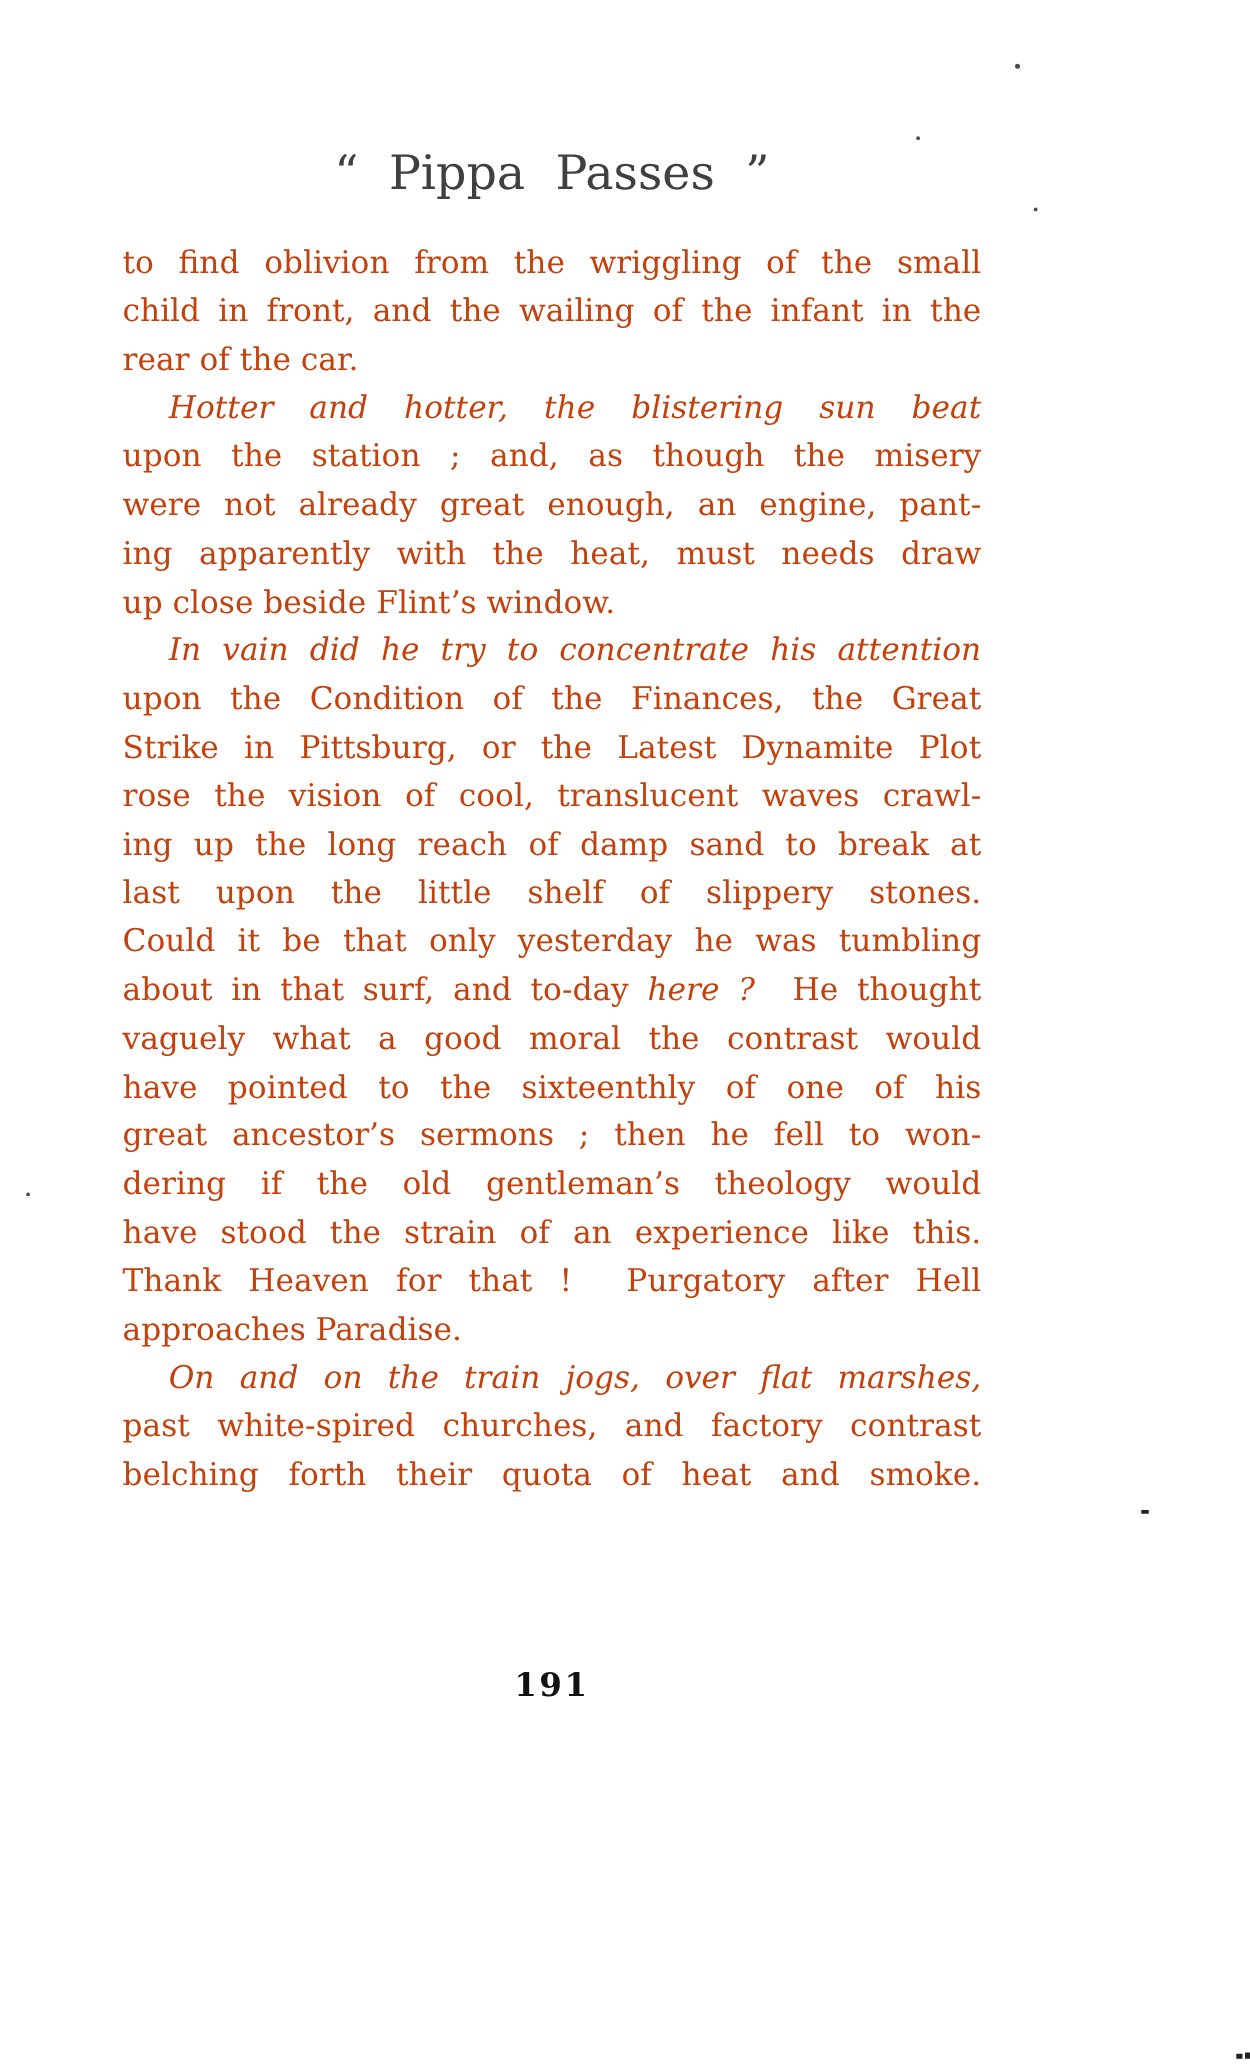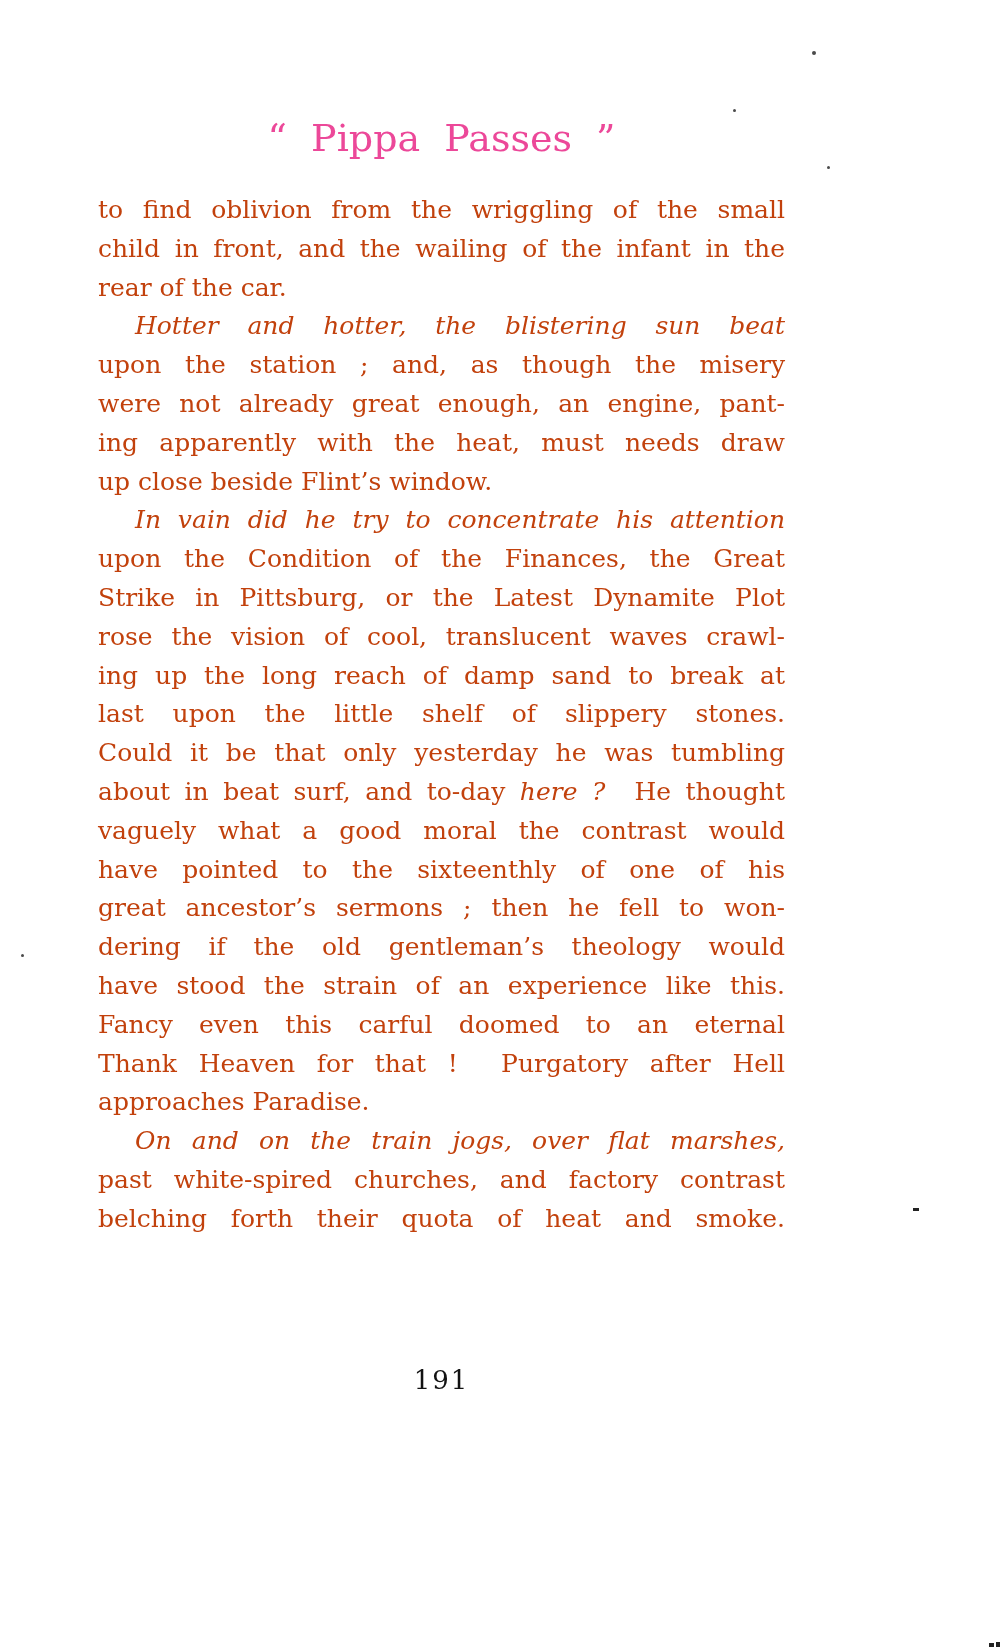--- a/index.html
+++ b/index.html
@@ -17,21 +17,21 @@
   }
   .page-title {
     position: absolute;
     left: 98px;
     top: 110px;
     width: 687px;
     text-align: center;
     font-size: 38px;
     line-height: 56px;
     word-spacing: 0.32em;
-    color: #ec4899;
+    color: #404040;
   }
   .body-text {
     position: absolute;
     left: 98px;
     top: 191px;
     width: 687px;
     font-size: 25px;
     color: #c2410c;
   }
   .line {
@@ -44,25 +44,25 @@
   .line.justify { white-space: normal; }
   .line.lastline {
     text-align: left;
     text-align-last: left;
   }
   .line.indent { padding-left: 37px; font-style: italic; }
   .italic { font-style: italic; }
   .page-number {
     position: absolute;
     left: 98px;
-    top: 1365px;
+    top: 1334px;
     width: 687px;
     text-align: center;
     font-size: 26px;
-    font-weight: 400;
+    font-weight: 700;
     letter-spacing: 2px;
     color: #121212;
   }
   .speck {
     position: absolute;
     background: #4a4a4a;
     border-radius: 50%;
   }
   .speck.s1 { left: 812px; top: 51px;  width: 4px; height: 4px; }
   .speck.s2 { left: 733px; top: 109px; width: 3px; height: 3px; }
@@ -94,27 +94,26 @@
   </div>
 
   <div>
     <div class="line justify indent">In vain did he try to concentrate his attention</div>
     <div class="line justify">upon the Condition of the Finances, the Great</div>
     <div class="line justify">Strike in Pittsburg, or the Latest Dynamite Plot</div>
     <div class="line justify">rose the vision of cool, translucent waves crawl-</div>
     <div class="line justify">ing up the long reach of damp sand to break at</div>
     <div class="line justify">last upon the little shelf of slippery stones.</div>
     <div class="line justify">Could it be that only yesterday he was tumbling</div>
-    <div class="line justify"><span>about in beat surf, and to-day </span><span class="italic">here ?</span><span>&nbsp; He thought</span></div>
+    <div class="line justify"><span>about in that surf, and to-day </span><span class="italic">here ?</span><span>&nbsp; He thought</span></div>
     <div class="line justify">vaguely what a good moral the contrast would</div>
     <div class="line justify">have pointed to the sixteenthly of one of his</div>
     <div class="line justify">great ancestor’s sermons ; then he fell to won-</div>
     <div class="line justify">dering if the old gentleman’s theology would</div>
     <div class="line justify">have stood the strain of an experience like this.</div>
-    <div class="line justify">Fancy even this carful doomed to an eternal</div>
     <div class="line justify">Thank Heaven for that !&nbsp; Purgatory after Hell</div>
     <div class="line lastline">approaches Paradise.</div>
   </div>
 
   <div>
     <div class="line justify indent">On and on the train jogs, over flat marshes,</div>
     <div class="line justify">past white-spired churches, and factory contrast</div>
     <div class="line justify">belching forth their quota of heat and smoke.</div>
   </div>
 

